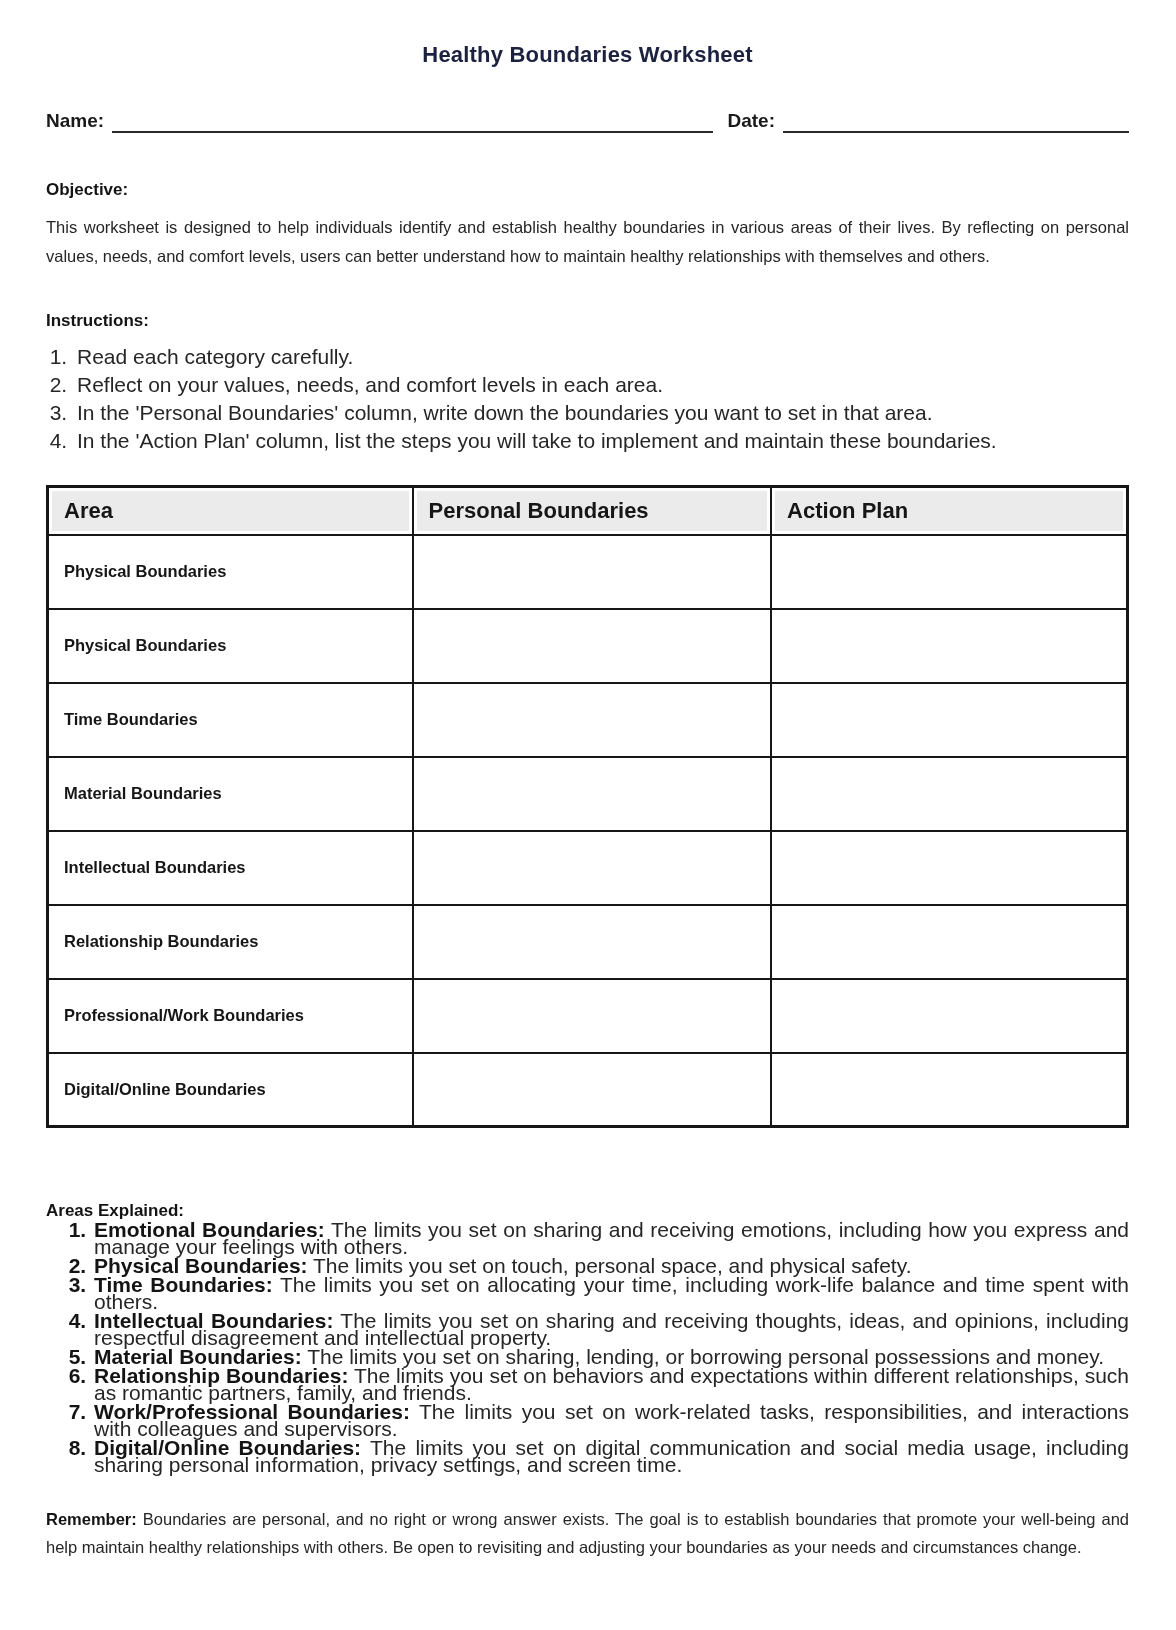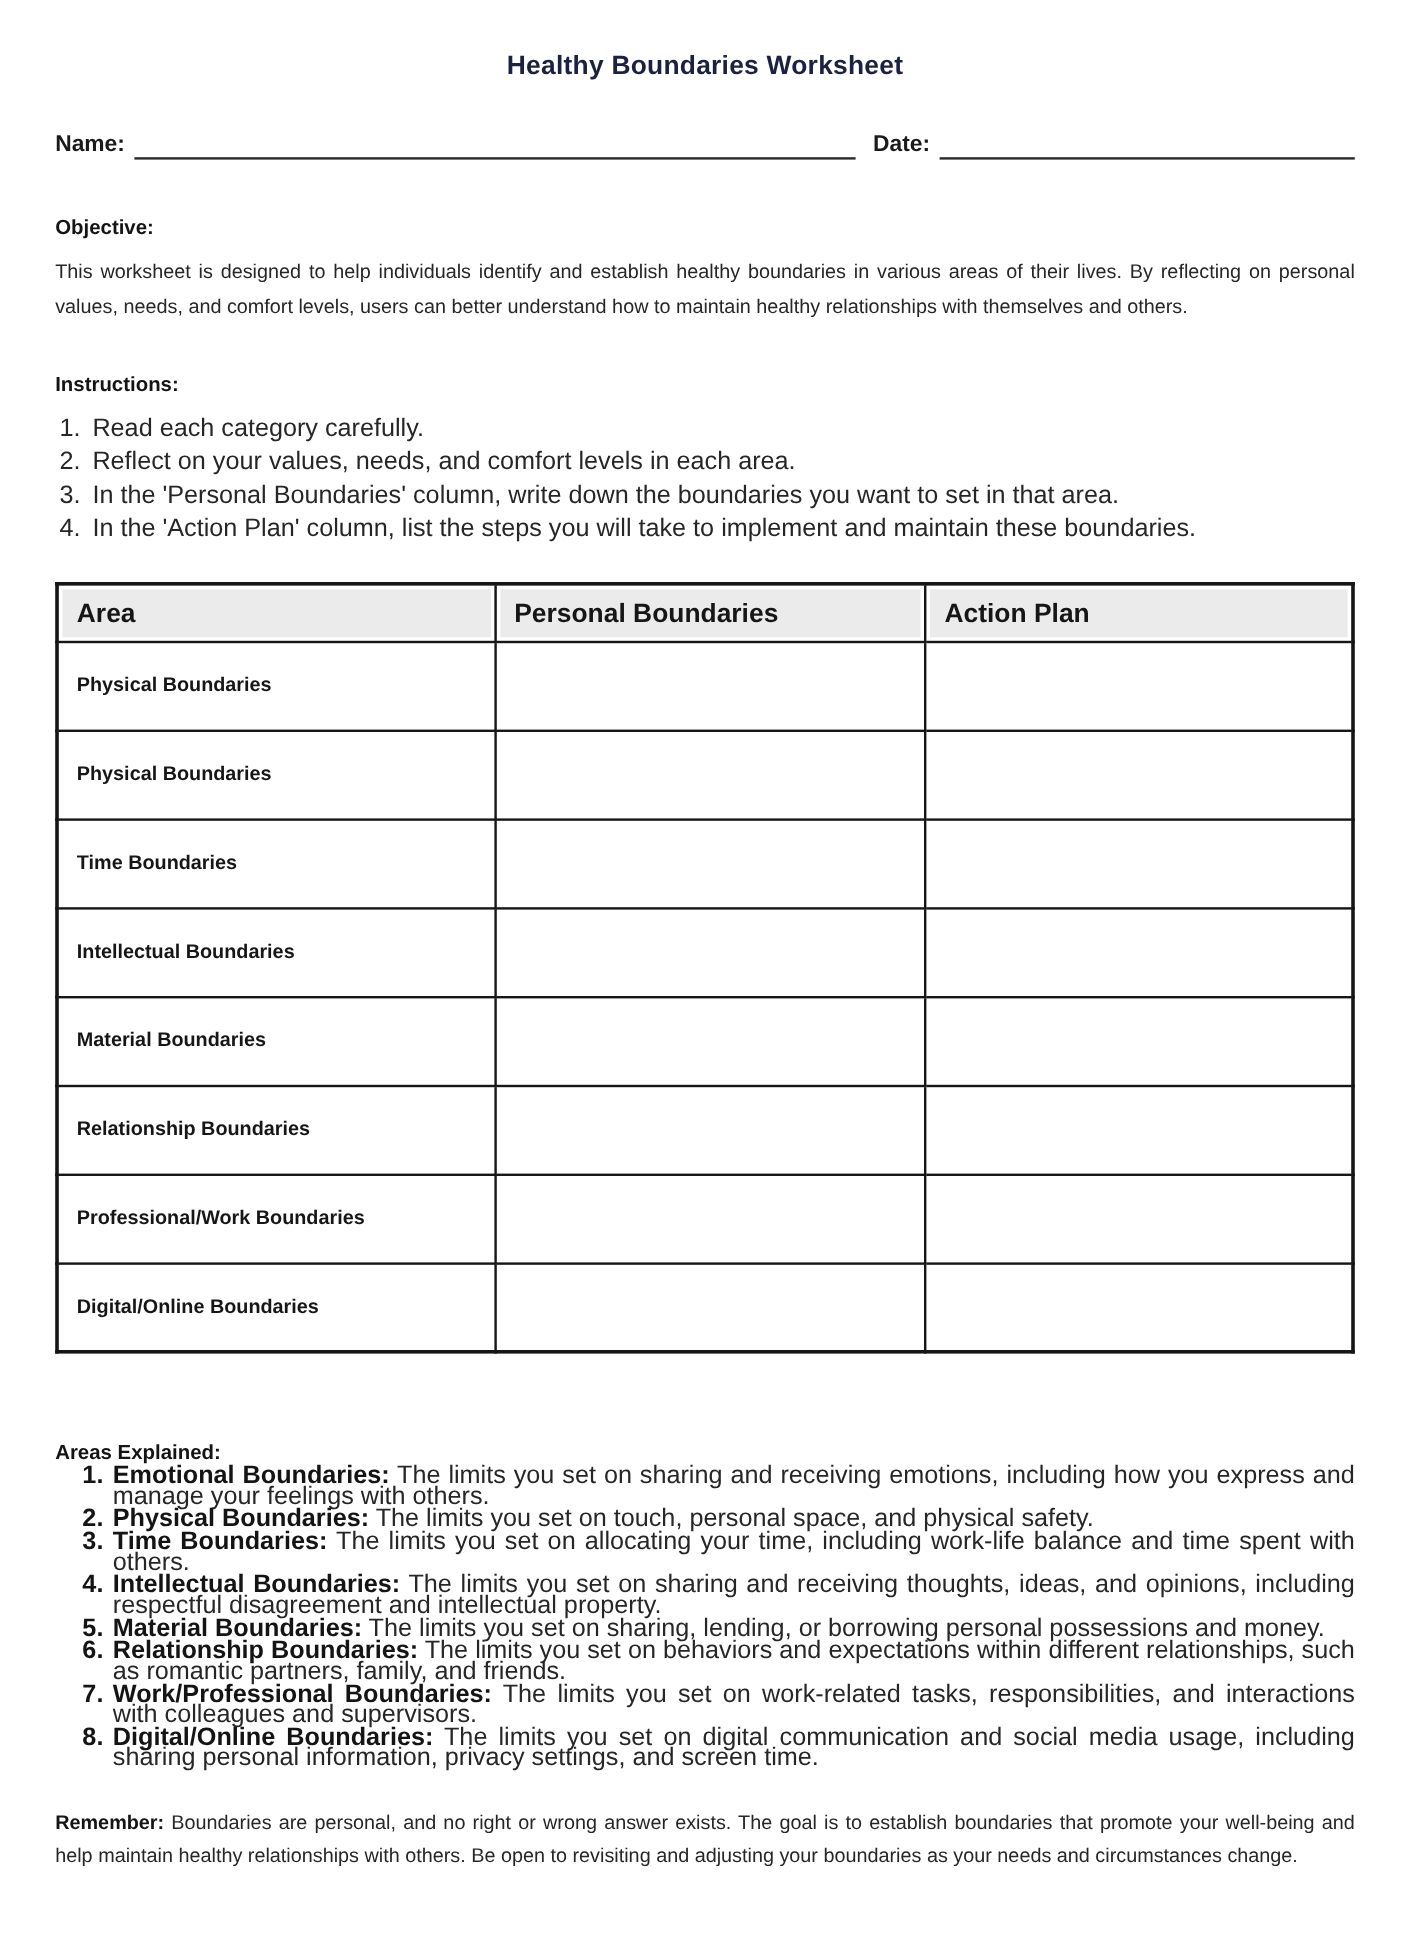--- a/index.html
+++ b/index.html
@@ -160,26 +160,26 @@
           <td class="area">Physical Boundaries</td>
           <td></td>
           <td></td>
         </tr>
         <tr>
           <td class="area">Time Boundaries</td>
           <td></td>
           <td></td>
         </tr>
         <tr>
+          <td class="area">Material Boundaries</td>
+          <td></td>
+          <td></td>
+        </tr>
+        <tr>
           <td class="area">Intellectual Boundaries</td>
-          <td></td>
-          <td></td>
-        </tr>
-        <tr>
-          <td class="area">Material Boundaries</td>
           <td></td>
           <td></td>
         </tr>
         <tr>
           <td class="area">Relationship Boundaries</td>
           <td></td>
           <td></td>
         </tr>
         <tr>
           <td class="area">Professional/Work Boundaries</td>

